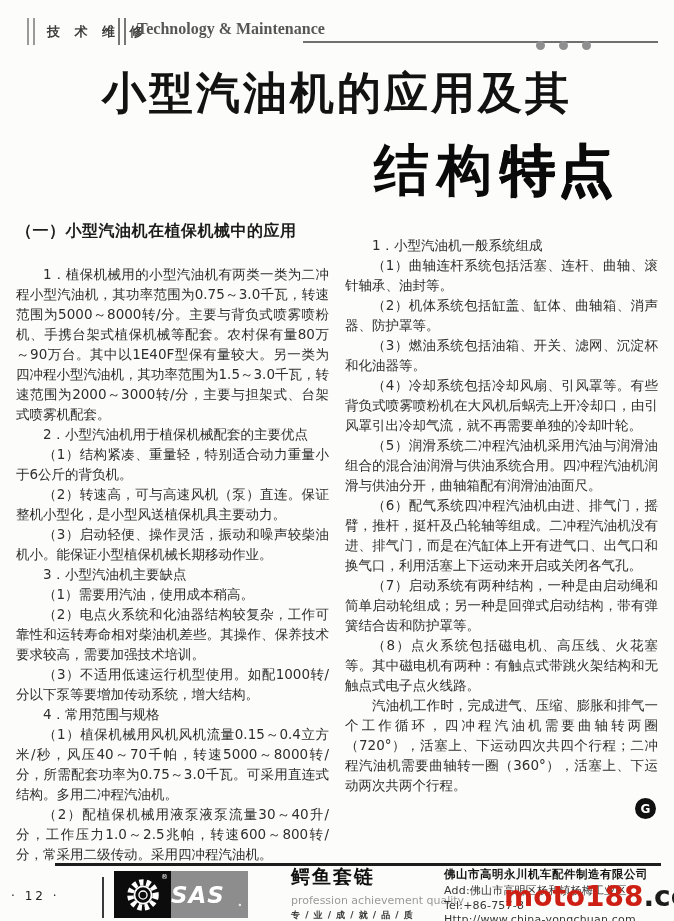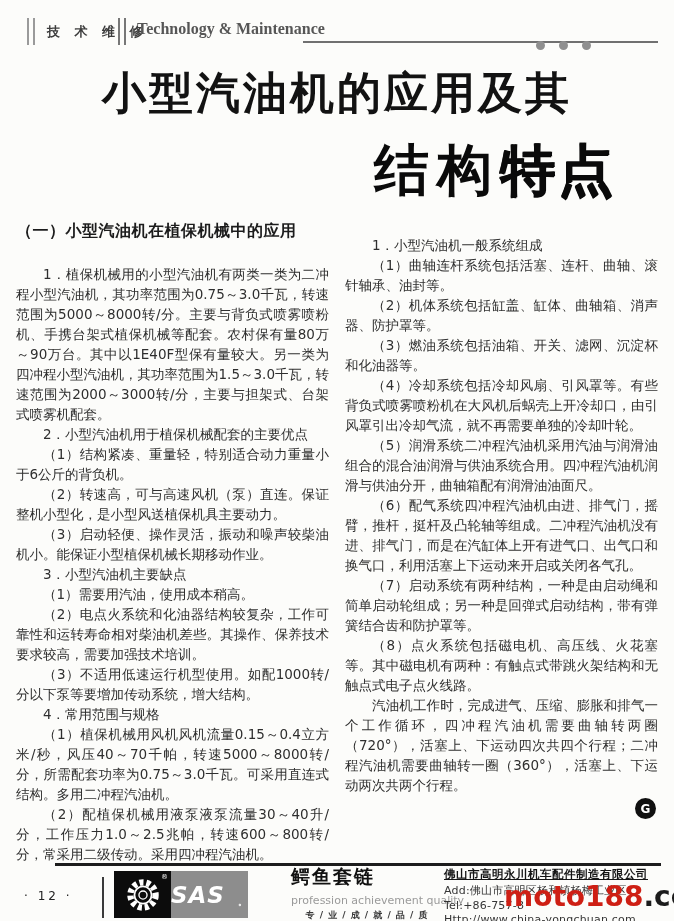--- a/index.html
+++ b/index.html
@@ -49,46 +49,46 @@
   .col p { text-indent:2em; }
   .endmark { display:flex; justify-content:flex-end; margin-top:3px;
              padding-right:2px; }
   .endmark span { width:21px; height:21px; border-radius:50%; background:#101010;
                   color:#fff; font-size:12px; font-weight:bold;
                   display:flex; align-items:center; justify-content:center; }
 
   
   .f-rule { position:absolute; left:55px; right:13px; top:863px;
             border-top:3px solid #1d1d1d; }
-  .f-page { position:absolute; left:24px; top:889px; font-size:12px; color:#222;
+  .f-page { position:absolute; left:11px; top:889px; font-size:12px; color:#222;
             letter-spacing:3px; white-space:nowrap; }
   .f-div  { position:absolute; left:102px; top:877px; height:41px;
             border-left:2px solid #3a3a3a; }
   .f-logo-black { position:absolute; left:114px; top:871px; width:57px; height:47px;
                   background:#0c0c0c; display:flex; align-items:center;
                   justify-content:center; }
   .f-logo-black .reg { position:absolute; right:3px; top:2px; color:#fff;
                        font-size:7px; }
   .f-logo-gray { position:absolute; left:171px; top:871px; width:77px; height:47px;
                  background:#8d8d8d; color:#fff; display:flex; align-items:center;
                  justify-content:space-between; font-style:italic; font-weight:bold;
                  font-size:23px; letter-spacing:1px; }
   .f-logo-gray .deg { font-size:9px; font-style:normal; align-self:flex-end;
                       margin:0 0 9px 1px; }
   .f-brand { position:absolute; left:291px; top:864px; width:152px; }
   .f-brand .name { font-size:19px; font-weight:900; letter-spacing:2px;
                    color:#111; white-space:nowrap; }
   .f-brand .slogan-en { font-size:11px; color:#9a9a9a; text-align:right;
                         margin-top:4px; white-space:nowrap; }
-  .f-brand .slogan-cn { font-size:9px; color:#3a3a3a; text-align:center;
+  .f-brand .slogan-cn { font-size:9px; color:#3a3a3a; text-align:left;
                         margin-top:2px; font-weight:bold; letter-spacing:1px;
                         white-space:nowrap; }
   .f-company { position:absolute; left:444px; top:867px; width:220px; }
   .f-company .cname { font-size:11.5px; font-weight:bold; color:#141414;
-                      letter-spacing:0.5px; white-space:nowrap;text-decoration:underline; }
+                      letter-spacing:0.5px; white-space:nowrap; }
   .f-company .cline { font-size:11px; color:#353535; margin-top:1px;
                       letter-spacing:0.2px; white-space:nowrap; }
   .watermark { position:absolute; left:504px; top:880px; font-size:28px;
                font-weight:bold; white-space:nowrap; z-index:5; }
   .watermark .red  { color:#ce1f14; }
   .watermark .dark { color:#1b1b1b; }
 </style>
 </head>
 <body>
 

